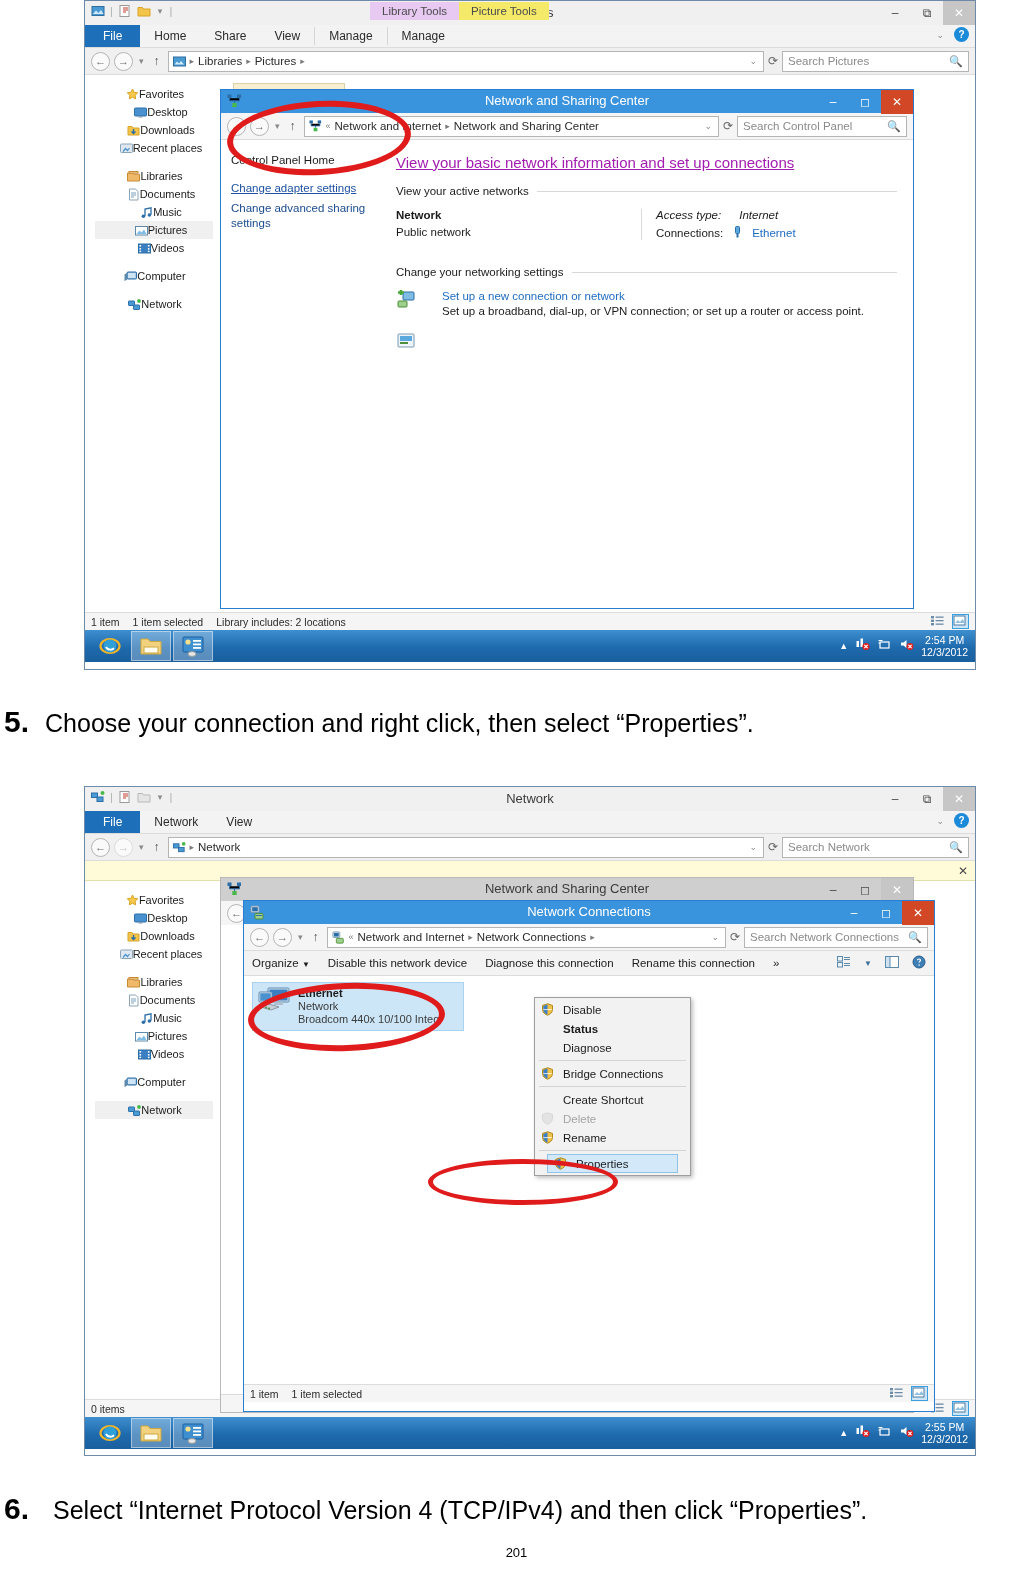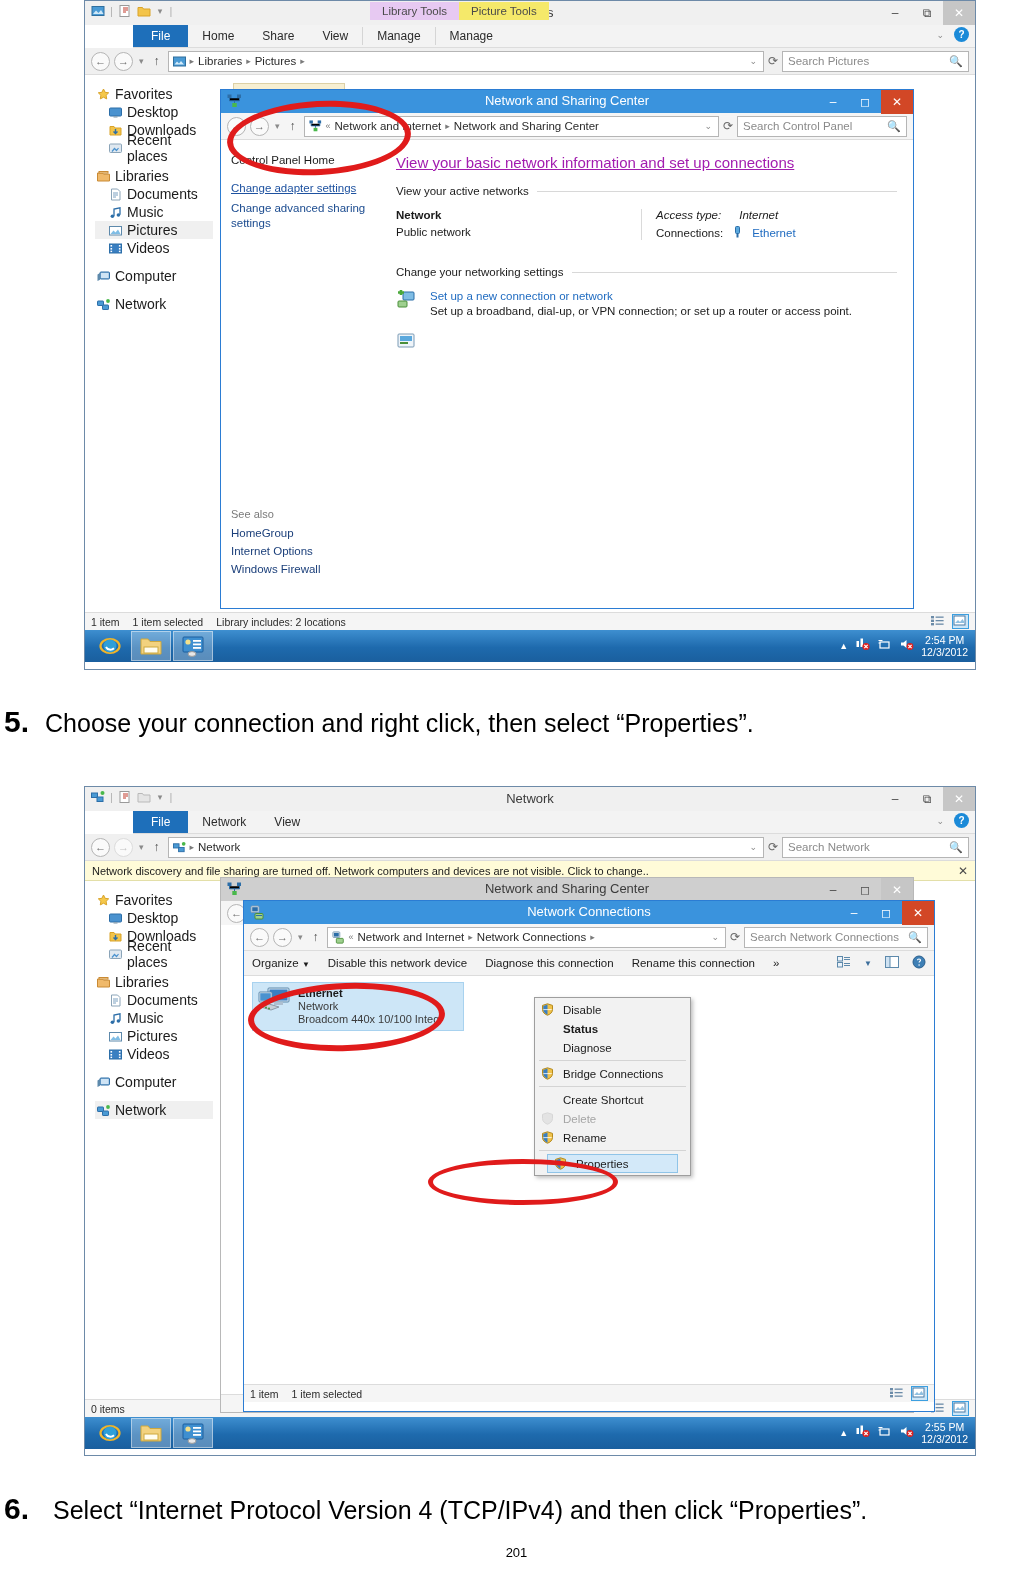--- a/index.html
+++ b/index.html
@@ -9,21 +9,21 @@
   
   .exp-titlebar{height:24px;background:#f0f0f0;position:relative;}
   .exp-title{position:absolute;left:0;right:0;top:4px;text-align:center;font-size:13px;color:#3b3b3b;}
   .exp-qat{position:absolute;left:6px;top:3px;display:flex;align-items:center;gap:5px;}
   .qicon{width:14px;height:14px;display:inline-block;}
   .wbtns{position:absolute;right:0;top:0;display:flex;height:24px;}
   .wbtn{width:32px;height:24px;display:flex;align-items:center;justify-content:center;font-size:12px;color:#4a4a4a;}
   .wbtn.close{background:#c6c6c6;color:#fff;}
   .wbtn.close-red{background:#d24726;color:#fff;}
 
-  .ribbon{height:22px;background:#f3f3f3;border-bottom:1px solid #dcdcdc;position:relative;display:flex;align-items:stretch;margin-left:48px;}
+  .ribbon{height:22px;background:#f3f3f3;border-bottom:1px solid #dcdcdc;position:relative;display:flex;align-items:stretch;}
   .rtab{padding:0 14px;font-size:12px;color:#2b2b2b;display:flex;align-items:center;}
   .rtab.file{background:#1e6fba;color:#fff;padding:0 18px;}
   .ribbon-right{position:absolute;right:6px;top:2px;display:flex;gap:8px;align-items:center;}
   .help-dot{width:15px;height:15px;border-radius:50%;background:#1b8ad8;color:#fff;font-size:10px;
             display:flex;align-items:center;justify-content:center;font-weight:bold;}
   .ctxtab{font-size:11.5px;padding:3px 12px;color:#4a4a4a;}
 
   .navbar{height:26px;background:#f0f0f0;display:flex;align-items:center;padding:0 6px;gap:4px;border-bottom:1px solid #dcdcdc;}
   .navcircle{width:17px;height:17px;border-radius:50%;border:1px solid #b5b5b5;background:#fafafa;color:#6b6b6b;
              font-size:11px;display:flex;align-items:center;justify-content:center;}
@@ -33,21 +33,21 @@
   .addrbar{flex:1;height:19px;background:#fff;border:1px solid #b5b5b5;display:flex;align-items:center;
            padding:0 4px;font-size:11.5px;color:#2b2b2b;gap:4px;}
   .addr-sep{color:#7a7a7a;font-size:9px;}
   .addr-right{margin-left:auto;display:flex;align-items:center;gap:7px;color:#6b6b6b;}
   .searchbox{width:175px;height:19px;background:#fff;border:1px solid #b5b5b5;display:flex;align-items:center;
              padding:0 5px;font-size:11.5px;color:#8a8a8a;}
   .searchbox .mag{margin-left:auto;color:#4a4a4a;font-size:11px;}
 
   .body-area{display:flex;background:#fff;}
   .nav-pane{width:128px;padding:10px 0 0 10px;box-sizing:border-box;}
-  .npitem{display:flex;align-items:center;gap:5px;font-size:14px;color:#1b1b1b;height:18px;padding-left:2px;}
+  .npitem{display:flex;align-items:center;font-size:11px;color:#1b1b1b;height:18px;padding-left:2px;justify-content:center;}
   .npitem.child{padding-left:14px;}
   .npitem.sel{background:#f0f0f0;}
   .npgap{height:10px;}
   .ic{width:13px;height:13px;display:inline-block;flex:none;}
 
   .statusbar{height:17px;background:#f5f5f5;border-top:1px solid #dcdcdc;display:flex;align-items:center;
              font-size:10.5px;color:#2b2b2b;padding:0 6px;gap:13px;}
   .status-right{margin-left:auto;display:flex;gap:5px;align-items:center;}
   .viewbtn{width:15px;height:13px;border:1px solid transparent;}
   .viewbtn.act{border-color:#3c9fe0;background:#cde6f7;}
@@ -71,21 +71,21 @@
   .cp-link{color:#1b4b8f;}
   .cp-link.u{text-decoration:underline;color:#1e52a0;}
   .cp-main{flex:1;padding:14px 16px 0 0;box-sizing:border-box;}
   .h1{font-size:15px;color:#a21caf;margin-bottom:14px;text-decoration:underline;}
   .h2{font-size:11.5px;color:#1b1b1b;display:flex;align-items:center;gap:8px;margin-bottom:12px;}
   .h2:after{content:"";flex:1;height:1px;background:#d8d8d8;}
   .netrow{display:flex;font-size:11.5px;color:#1b1b1b;}
   .netcol-l{width:245px;}
   .netcol-r{border-left:1px solid #dadada;padding-left:14px;}
   .b{font-weight:bold;}
-  .taskrow{display:flex;gap:14px;margin-bottom:14px;}
+  .taskrow{display:flex;gap:26px;margin-bottom:14px;}
   .tasktext .tl{color:#1f6bc0;font-size:11.5px;margin-bottom:3px;}
   .tasktext .td{color:#1b1b1b;font-size:11.5px;}
   .seealso{font-size:11px;color:#7a7a7a;margin-bottom:7px;}
   .sa-link{font-size:11.5px;color:#1b3f7a;margin-bottom:6px;}
 
   
   .nc{position:absolute;background:#fff;border:1px solid #2b7cd3;}
   .cmdbar{height:24px;background:#f3f3f3;border-bottom:1px solid #dcdcdc;display:flex;align-items:center;
           font-size:11.5px;color:#1b1b1b;padding:0 8px;gap:18px;}
   .cmdbar .right{margin-left:auto;display:flex;gap:13px;align-items:center;}
@@ -426,26 +426,20 @@
         <span class="mag">🔍</span>
       </div>
     </div>
 
     <div class="body-area" style="height:467px;">
       <div class="cp-left">
         <div class="hdr">Control Panel Home</div>
         <div class="cp-link u" style="margin-bottom:7px;">Change adapter settings</div>
         <div class="cp-link" style="line-height:15px;width:140px;">Change advanced sharing settings</div>
 
-        <div style="position:absolute;left:10px;top:418px;">
-          <div class="seealso">See also</div>
-          <div class="sa-link">HomeGroup</div>
-          <div class="sa-link">Internet Options</div>
-          <div class="sa-link">Windows Firewall</div>
-        </div>
       </div>
 
       <div class="cp-main">
         <div class="h1">View your basic network information and set up connections</div>
         <div class="h2">
             <span>View your active networks</span>
           </div>
 
         <div class="netrow" style="margin-bottom:26px;">
           <div class="netcol-l">
@@ -575,21 +569,20 @@
           </span>
       </div>
       <span style="color:#6b6b6b;font-size:12px;">⟳</span>
       <div class="searchbox">
         <span>Search Network</span>
         <span class="mag">🔍</span>
       </div>
     </div>
 
     <div class="notif">
-      <span>Network discovery and file sharing are turned off. Network computers and devices are not visible. Click to change..</span>
       <span class="x">✕</span>
     </div>
 
     <div class="body-area" style="height:518px;">
       <div class="nav-pane" id="s2nav">
           <div class="npitem">
             <span class="ic"><svg width="13" height="13" viewBox="0 0 13 13">
                 <path d="M6.5 1l1.6 3.3 3.6.5-2.6 2.5.6 3.6-3.2-1.7-3.2 1.7.6-3.6L1.3 4.8l3.6-.5z" fill="#f5c84a" stroke="#d9a328"></path>
               </svg></span>
             <span>Favorites</span>

